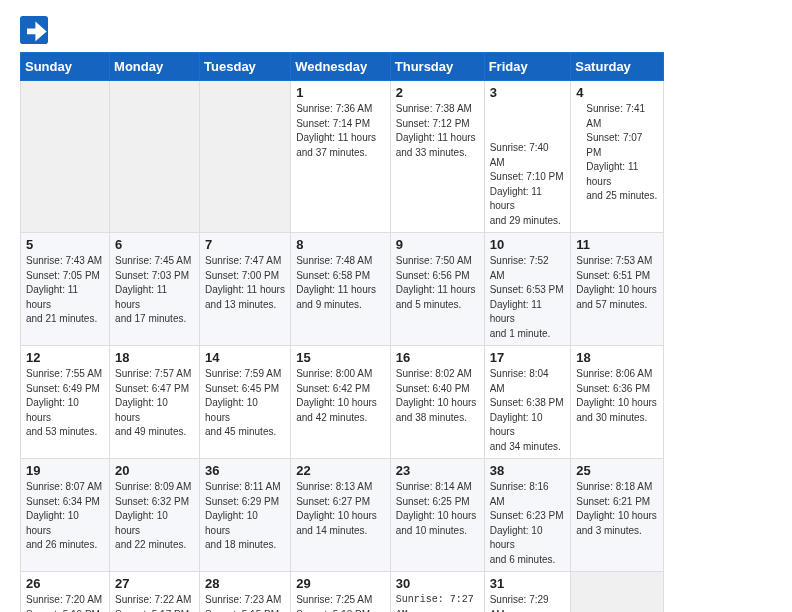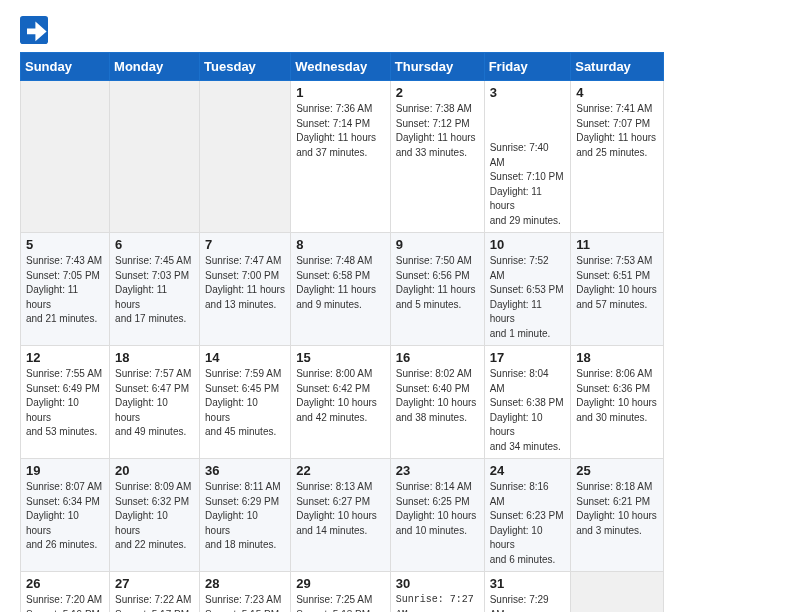--- a/index.html
+++ b/index.html
@@ -148,21 +148,21 @@
           </td>
           <td>
             <div class="day-number">3</div>
             <div class="day-info" style="white-space: pre-line; margin-top: 41px;">Sunrise: 7:40 AM
 Sunset: 7:10 PM
 Daylight: 11 hours
 and 29 minutes.</div>
           </td>
           <td>
             <div class="day-number">4</div>
-            <div class="day-info" style="white-space: pre-line;">Sunrise: 7:41 AM
+            <div class="day-info" style="white-space: pre-line; margin-left: 10px;">Sunrise: 7:41 AM
 Sunset: 7:07 PM
 Daylight: 11 hours
 and 25 minutes.</div>
           </td>
         </tr>
         <tr>
           <td>
             <div class="day-number">5</div>
             <div class="day-info" style="white-space: pre-line;">Sunrise: 7:43 AM
 Sunset: 7:05 PM
@@ -293,21 +293,21 @@
 and 14 minutes.</div>
           </td>
           <td>
             <div class="day-number">23</div>
             <div class="day-info" style="white-space: pre-line;">Sunrise: 8:14 AM
 Sunset: 6:25 PM
 Daylight: 10 hours
 and 10 minutes.</div>
           </td>
           <td>
-            <div class="day-number">24</div>
+            <div class="day-number">38</div>
             <div class="day-info" style="white-space: pre-line;">Sunrise: 8:16 AM
 Sunset: 6:23 PM
 Daylight: 10 hours
 and 6 minutes.</div>
           </td>
           <td>
             <div class="day-number">25</div>
             <div class="day-info" style="white-space: pre-line;">Sunrise: 8:18 AM
 Sunset: 6:21 PM
 Daylight: 10 hours

